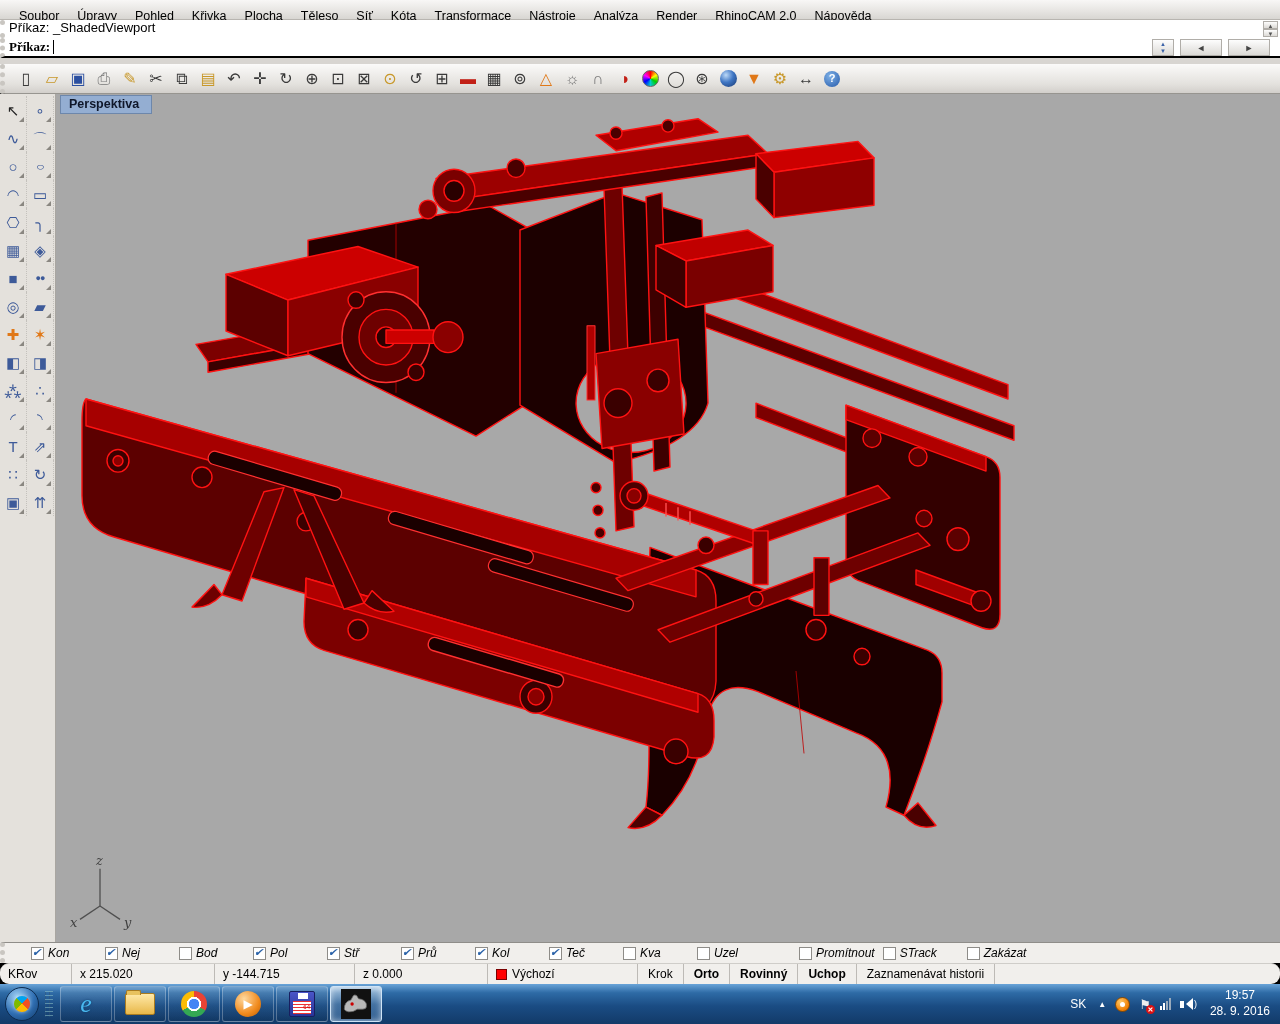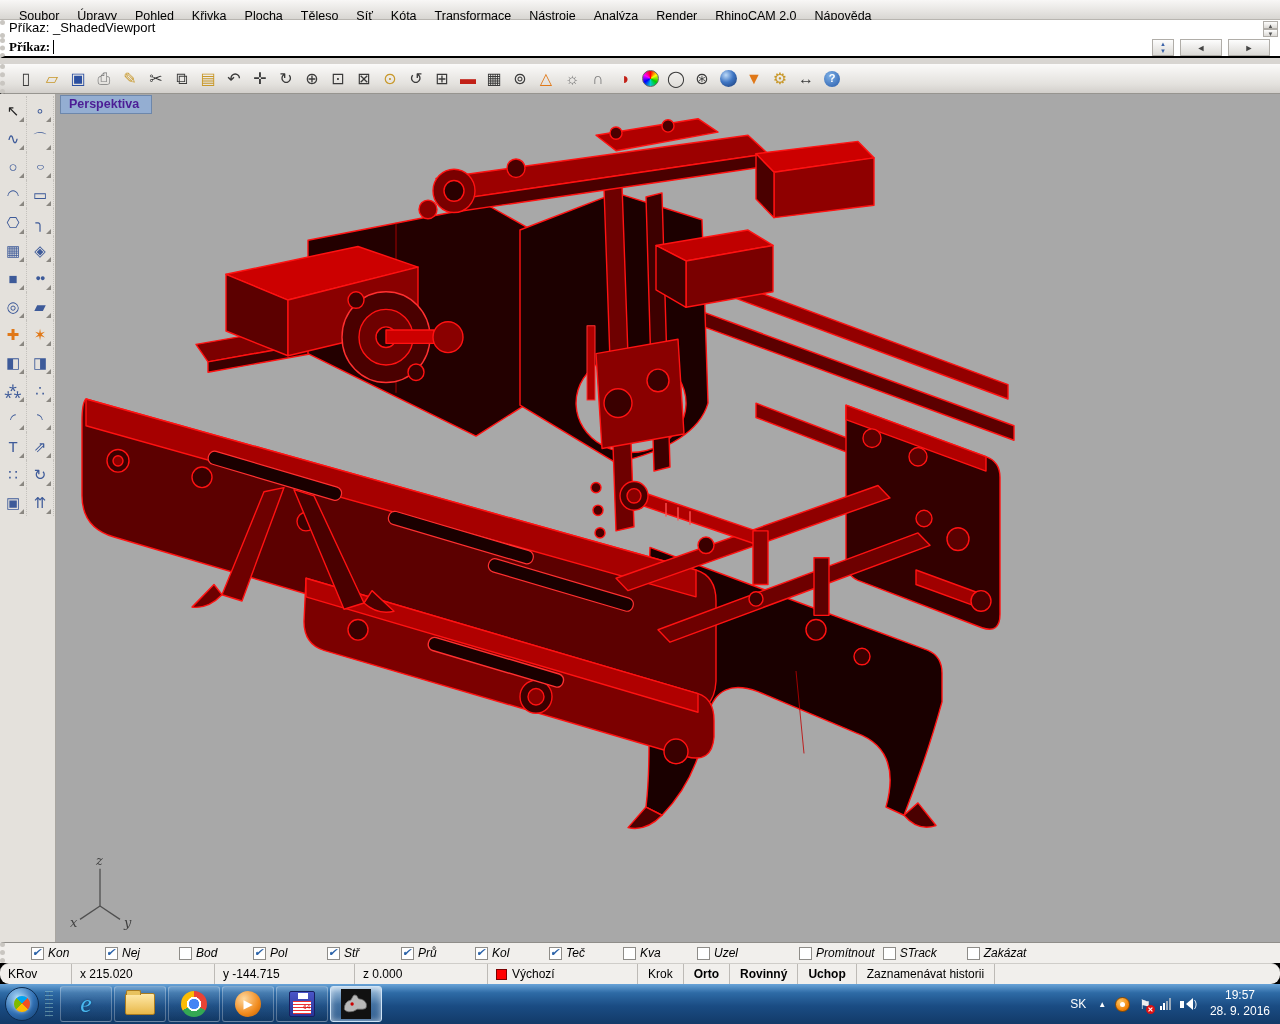--- a/index.html
+++ b/index.html
@@ -63,21 +63,21 @@
   .pbtn { position:relative; display:flex; align-items:center; justify-content:center; cursor:default;
     border-right:1px dotted #c4c1bc; }
   .pbtn::after { content:""; position:absolute; right:2px; bottom:2px; border-style:solid;
     border-width:0 0 5px 5px; border-color:transparent transparent #8a8781 transparent; }
   .pg { font-size:15px; color:#3d5a99; line-height:1; }
   .pg.dark { color:#222; } .pg.org { color:#e07818; } .pg.sm { font-size:9px; letter-spacing:-1px; }
   .pg.squash { transform:scaleY(.65); display:inline-block; }
 
   .viewport { flex:1; position:relative; background:#a8a8a8; overflow:hidden; }
   .vp-tab { position:absolute; left:4px; top:1px; background:#94aed2; border:1px solid #6d87ab;
-    padding:1px 12px 2px 8px; font-weight:bold; font-size:12.5px; color:#4c1d95; z-index:3; }
+    padding:1px 12px 2px 8px; font-weight:bold; font-size:12.5px; color:#0f172a; z-index:3; }
   .vp-svg { position:absolute; inset:0; width:100%; height:100%; }
 
   
   .osnapbar { height:21px; background:#f1efec; border-top:1px solid #8f8d89; display:flex; align-items:center;
     padding-left:26px; border-left:5px dotted #c9c6c1;font-style:italic; }
   .osnap { display:flex; align-items:center; gap:4px; width:74px; cursor:default; }
   .osnap:nth-of-type(11){ width:auto; margin-right:8px;margin-left:28px; }
   .osnap:nth-of-type(12){ width:84px; }
   .cb { width:13px; height:13px; background:#fff; border:1px solid #8e8c88; position:relative; flex:0 0 13px; }
   .cb.on::after { content:"✔"; position:absolute; left:0px; top:-2px; font-size:11px; color:#2a62a8; }

